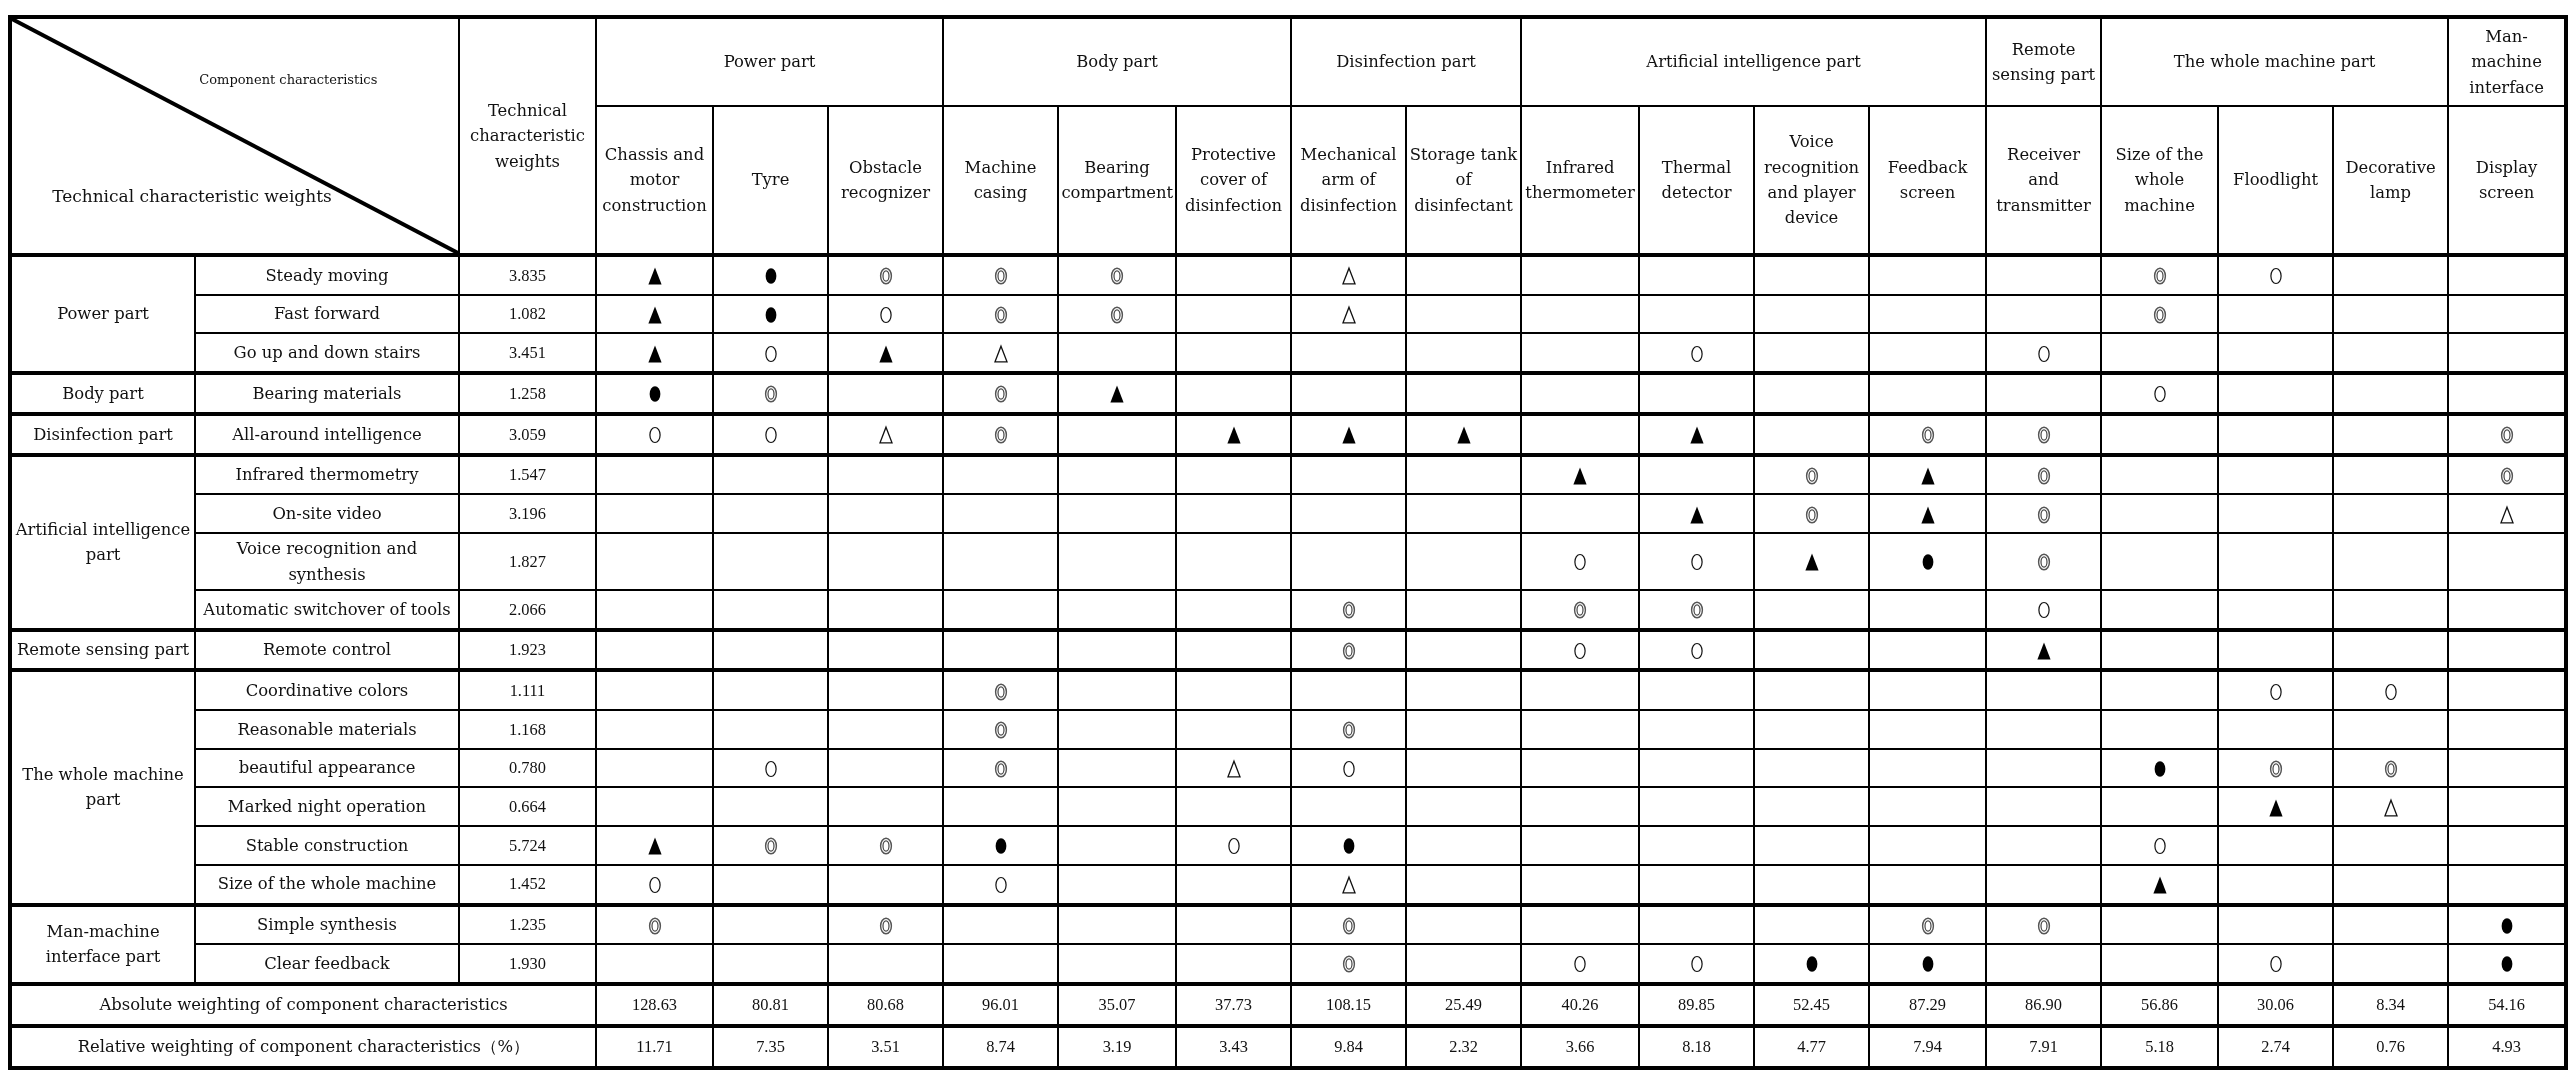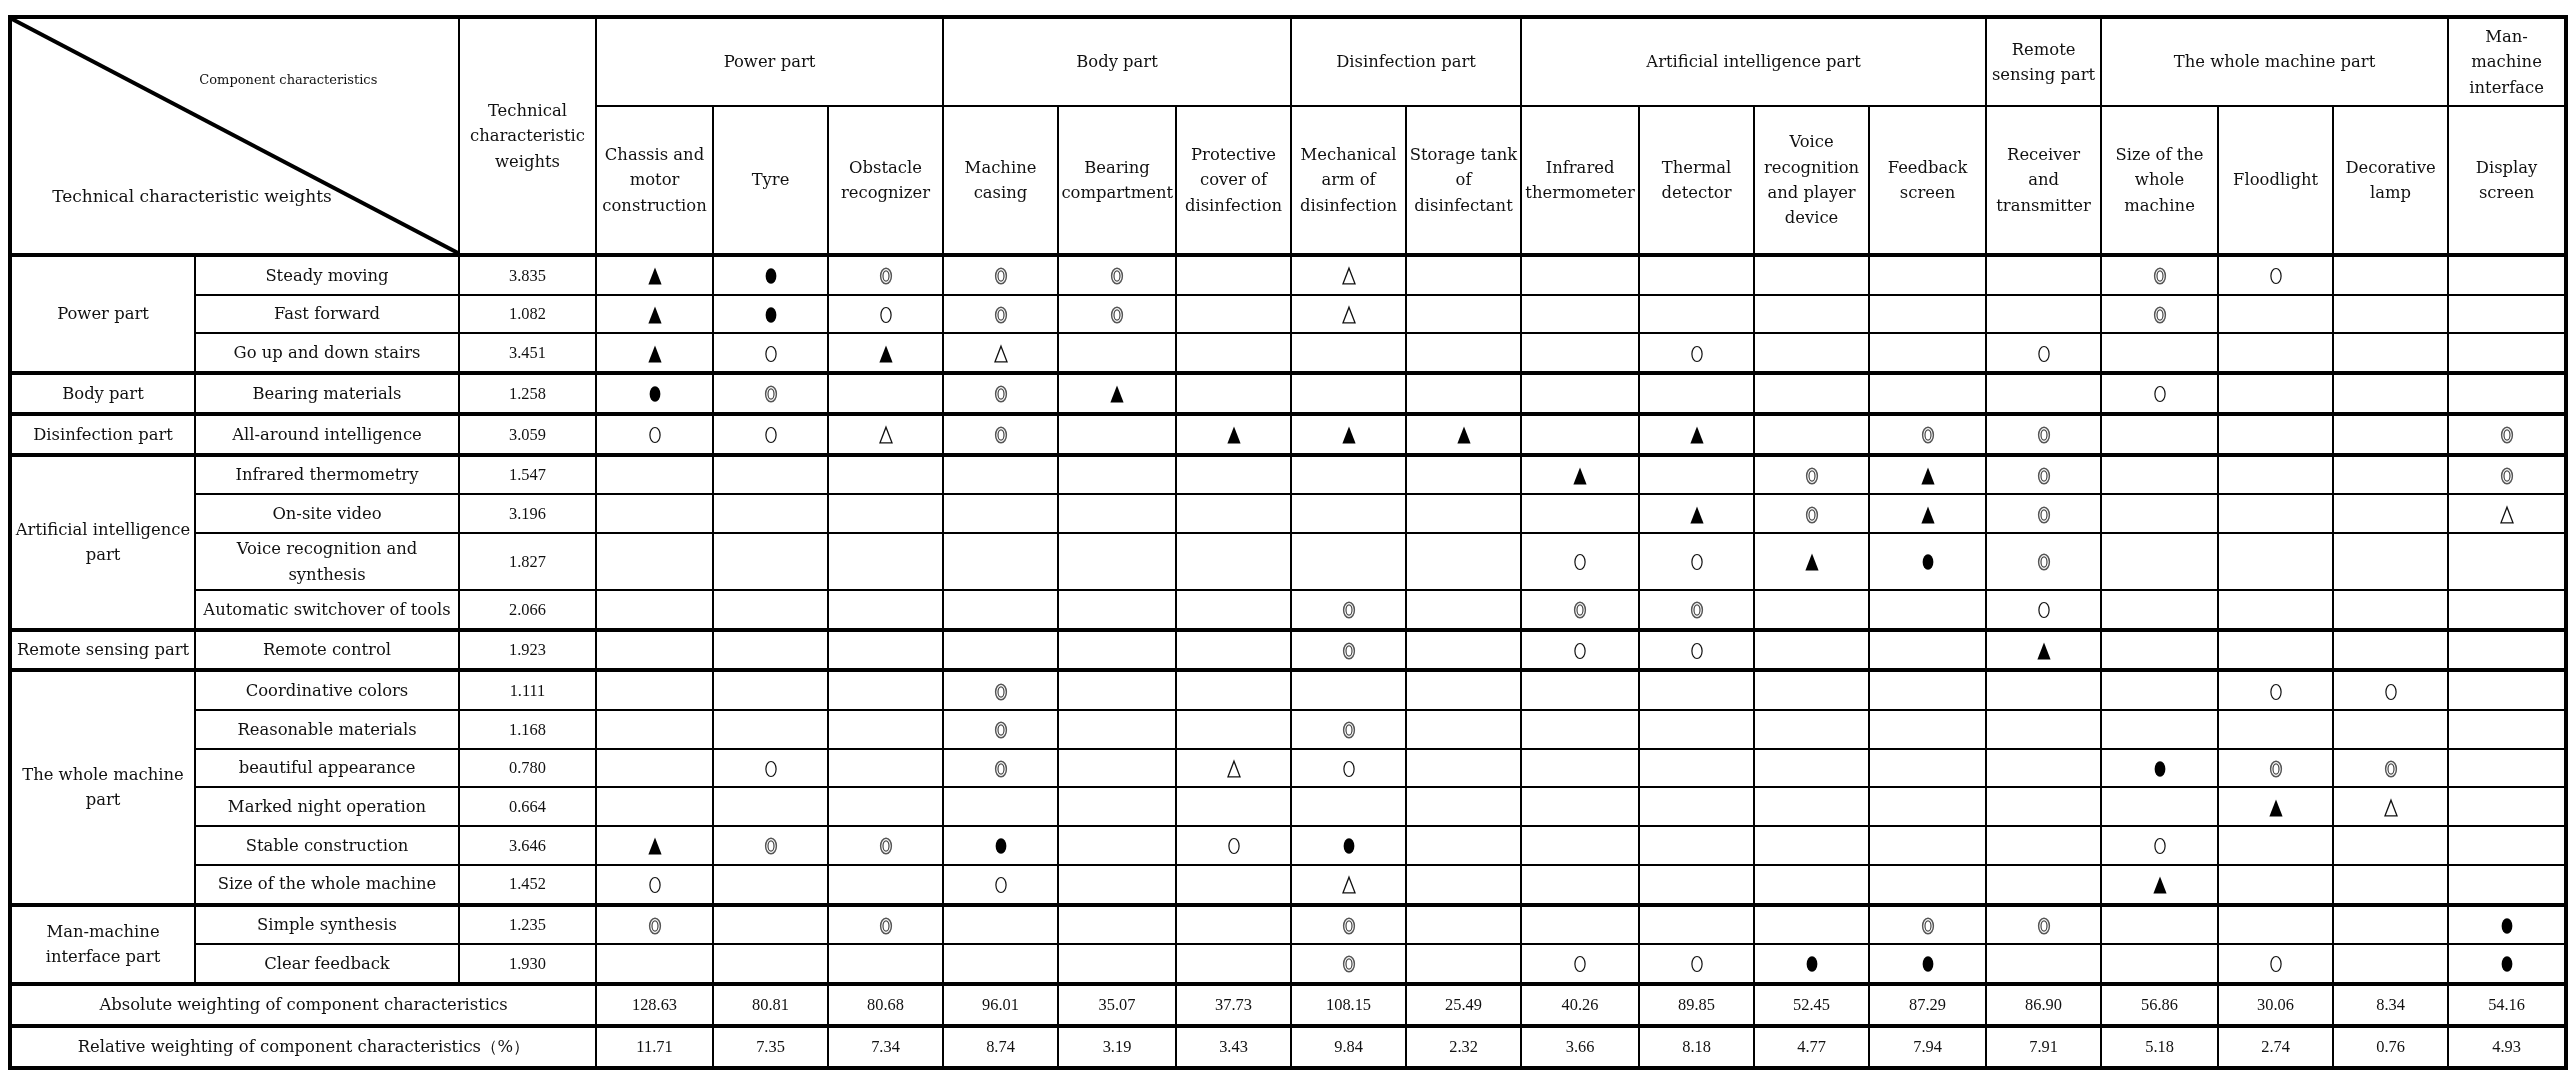--- a/index.html
+++ b/index.html
@@ -567,21 +567,21 @@
         <td><span class="sym" title="▲"><svg xmlns="http://www.w3.org/2000/svg" viewBox="0 0 30 36">
               <polygon points="15,4 26,32 4,32" fill="#000"></polygon>
             </svg></span></td>
         <td><span class="sym" title="△"><svg xmlns="http://www.w3.org/2000/svg" viewBox="0 0 30 36">
               <polygon points="15,5 25,31 5,31" fill="none" stroke="#111" stroke-width="2.2"></polygon>
             </svg></span></td>
         <td></td>
       </tr>
       <tr class="data-row">
         <td class="label">Stable construction</td>
-        <td class="num">3.646</td>
+        <td class="num">5.724</td>
         <td><span class="sym" title="▲"><svg xmlns="http://www.w3.org/2000/svg" viewBox="0 0 30 36">
               <polygon points="15,4 26,32 4,32" fill="#000"></polygon>
             </svg></span></td>
         <td><span class="sym" title="◎"><svg xmlns="http://www.w3.org/2000/svg" viewBox="0 0 30 36">
               <ellipse cx="15" cy="18" rx="9" ry="13" fill="none" stroke="#555" stroke-width="2.4"></ellipse>
               <ellipse cx="15" cy="18" rx="5" ry="8.5" fill="none" stroke="#444" stroke-width="2"></ellipse>
             </svg></span></td>
         <td><span class="sym" title="◎"><svg xmlns="http://www.w3.org/2000/svg" viewBox="0 0 30 36">
               <ellipse cx="15" cy="18" rx="9" ry="13" fill="none" stroke="#555" stroke-width="2.4"></ellipse>
               <ellipse cx="15" cy="18" rx="5" ry="8.5" fill="none" stroke="#444" stroke-width="2"></ellipse>
@@ -730,21 +730,21 @@
         <td class="num">86.90</td>
         <td class="num">56.86</td>
         <td class="num">30.06</td>
         <td class="num">8.34</td>
         <td class="num">54.16</td>
       </tr>
       <tr class="sum-row thick-top">
         <td colspan="3" class="label">Relative weighting of component characteristics（%）</td>
         <td class="num">11.71</td>
         <td class="num">7.35</td>
-        <td class="num">7.34</td>
+        <td class="num">3.51</td>
         <td class="num">8.74</td>
         <td class="num">3.19</td>
         <td class="num">3.43</td>
         <td class="num">9.84</td>
         <td class="num">2.32</td>
         <td class="num">3.66</td>
         <td class="num">8.18</td>
         <td class="num">4.77</td>
         <td class="num">7.94</td>
         <td class="num">7.91</td>

